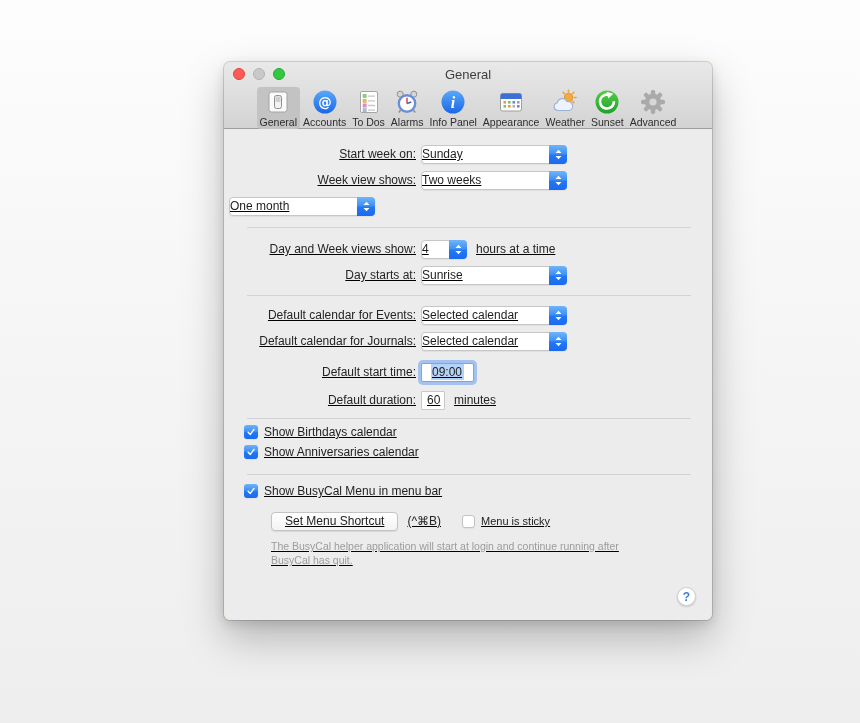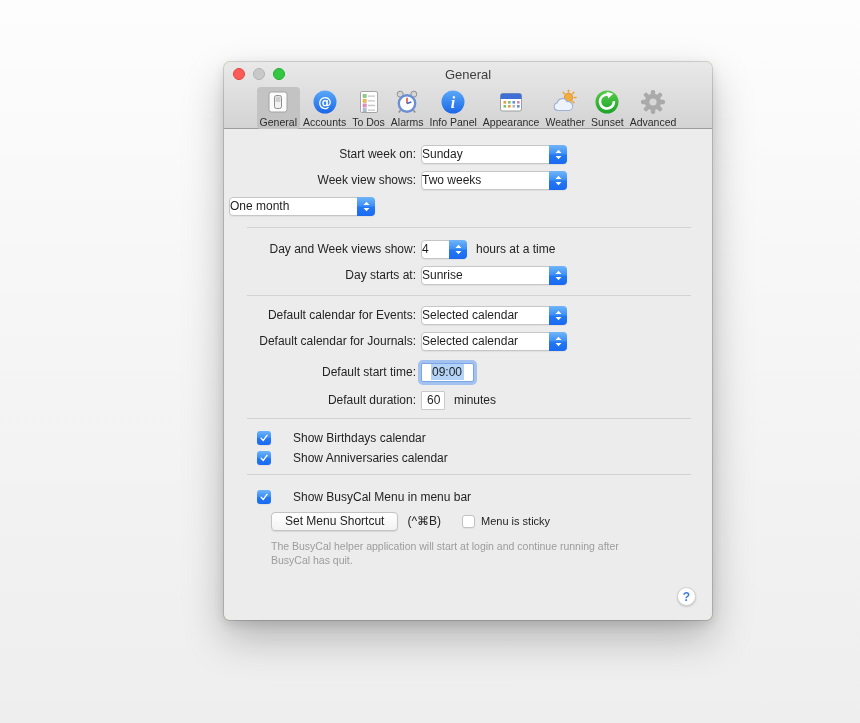--- a/index.html
+++ b/index.html
@@ -24,21 +24,21 @@
   .light.red   { background:#fc5b57; border:1px solid #e1443d; }
   .light.gray  { background:#c9c9c9; border:1px solid #b3b3b3; }
   .light.green { background:#33c840; border:1px solid #25aa31; }
   .title { text-align:center; line-height:25px; font-size:13px; font-weight:500; color:#3e3e3e; }
   .toolbar { height:42px; display:flex; justify-content:center; align-items:flex-start; padding-top:1px; }
   .titem { display:flex; flex-direction:column; align-items:center; padding:2px 3px 1px; border-radius:4px; }
   .titem.selected { background:#c3c3c3; }
   .ticon { width:26px; height:26px; }
   .tlabel { font-size:10.5px; color:#2d2d2d; line-height:12px; margin-top:1px; white-space:nowrap; }
   
-  .content { position:absolute; top:67px; left:0; right:0; bottom:0; background:#ececec; padding-top:12px; }
+  .content { position:absolute; top:67px; left:0; right:0; bottom:0; background:#ececec; padding-top:12px;text-decoration:underline; }
   .row { display:flex; align-items:center; height:26px; }
   .row.tall { height:30px; margin-top:3px; }
   .rlabel { width:192px; flex:none; text-align:right; font-size:12px; color:#242424; }
   .ctrl { margin-left:5px; display:flex; align-items:center; }
   .sep { height:1px; background:#d3d3d3; margin:8px 21px 8px 23px; }
   .sep.s2 { margin-top:7px; margin-bottom:6px; }
   .sep.s3 { margin-top:5px; margin-bottom:6px; }
   .sep.s4 { margin-top:9px; margin-bottom:9px; }
   
   .popup { width:146px; height:19px; background:#fff; border:1px solid #c6c6c6; border-radius:4px;
@@ -50,21 +50,21 @@
                display:flex; align-items:center; justify-content:center; }
   
   .field { background:#fff; border:1px solid #c9c9c9; height:19px; display:flex; align-items:center;
            font-size:12px; color:#1e1e1e; border-radius:1px; }
   .time-field { width:53px; border:1px solid #7aa5e8; border-radius:2px;
                 box-shadow:0 0 0 3px rgba(118,168,240,.62); padding-left:9px; }
   .sel-text { background:#b4d3f6; padding:1px 2px 1px 1px; }
   .dur-field { width:24px; padding-left:5px; }
   .suffix { font-size:12px; color:#242424; margin-left:9px; }
   
-  .cbrow { display:flex; align-items:flex-end; height:20px; padding-left:33px;gap:16px; }
+  .cbrow { display:flex; align-items:flex-start; height:20px; padding-left:20px; }
   .cbrow.first { margin-top:4px; }
   .checkbox { width:14px; height:14px; border-radius:3px; margin-right:6px; flex:none;
               background:#fff; border:1px solid #c2c2c2; box-shadow:0 1px 1px rgba(0,0,0,.05);
               display:flex; align-items:center; justify-content:center; }
   .checkbox.checked { border:none;
               background:linear-gradient(180deg,#6db3f9 0%,#3f90f6 46%,#2377f3 54%,#1a6af0 100%); }
   .checkbox svg { display:none; }
   .checkbox.checked svg { display:block; }
   .cb-label { font-size:12px; color:#1f1f1f; }
   .cb-label.small { font-size:11px; }

